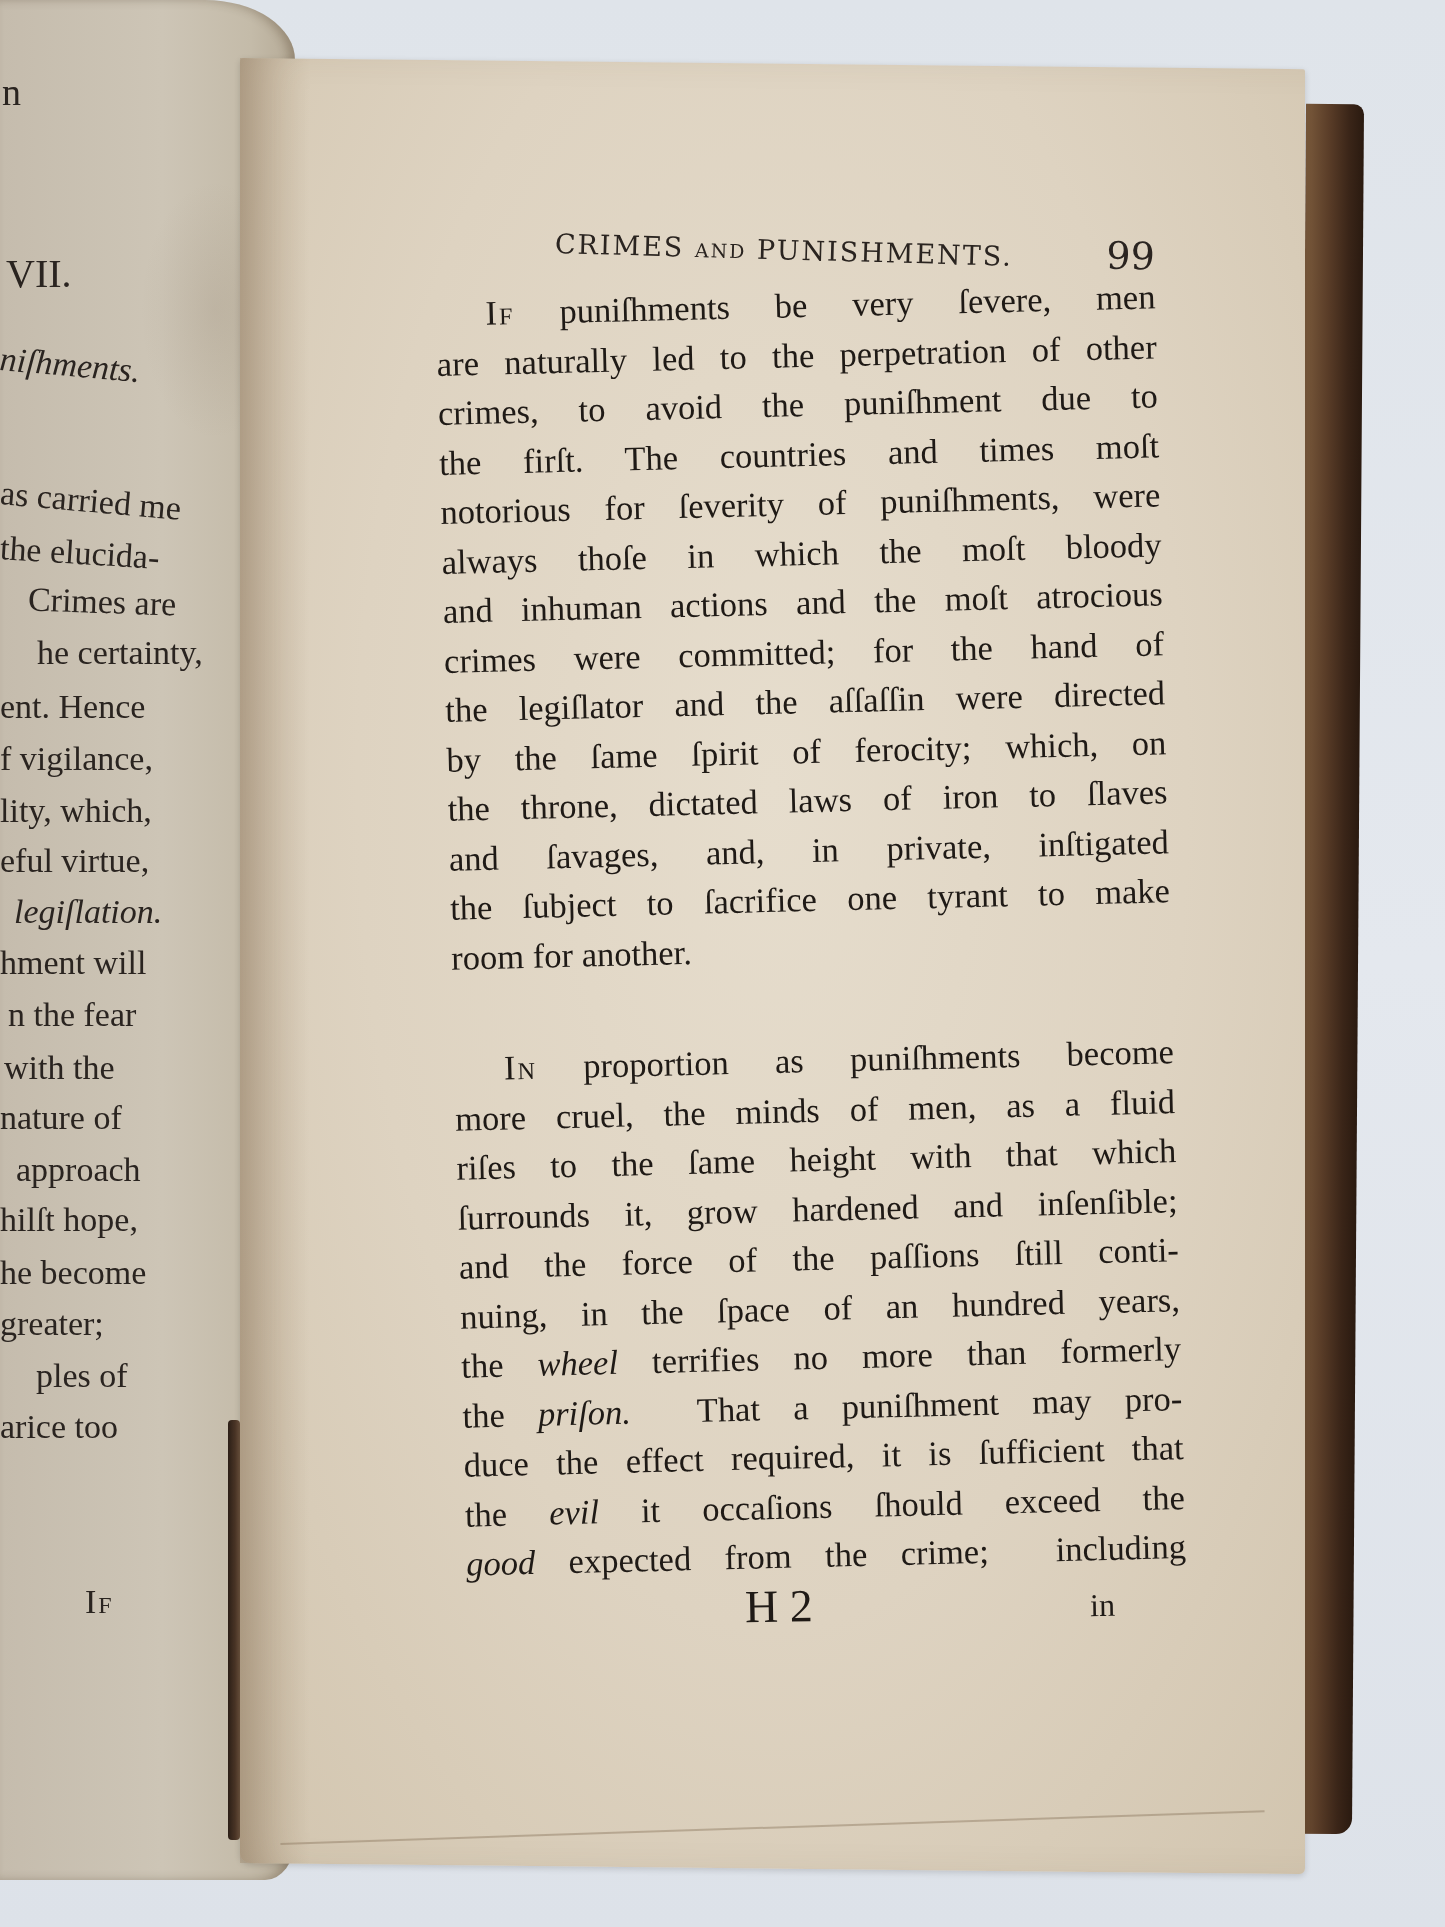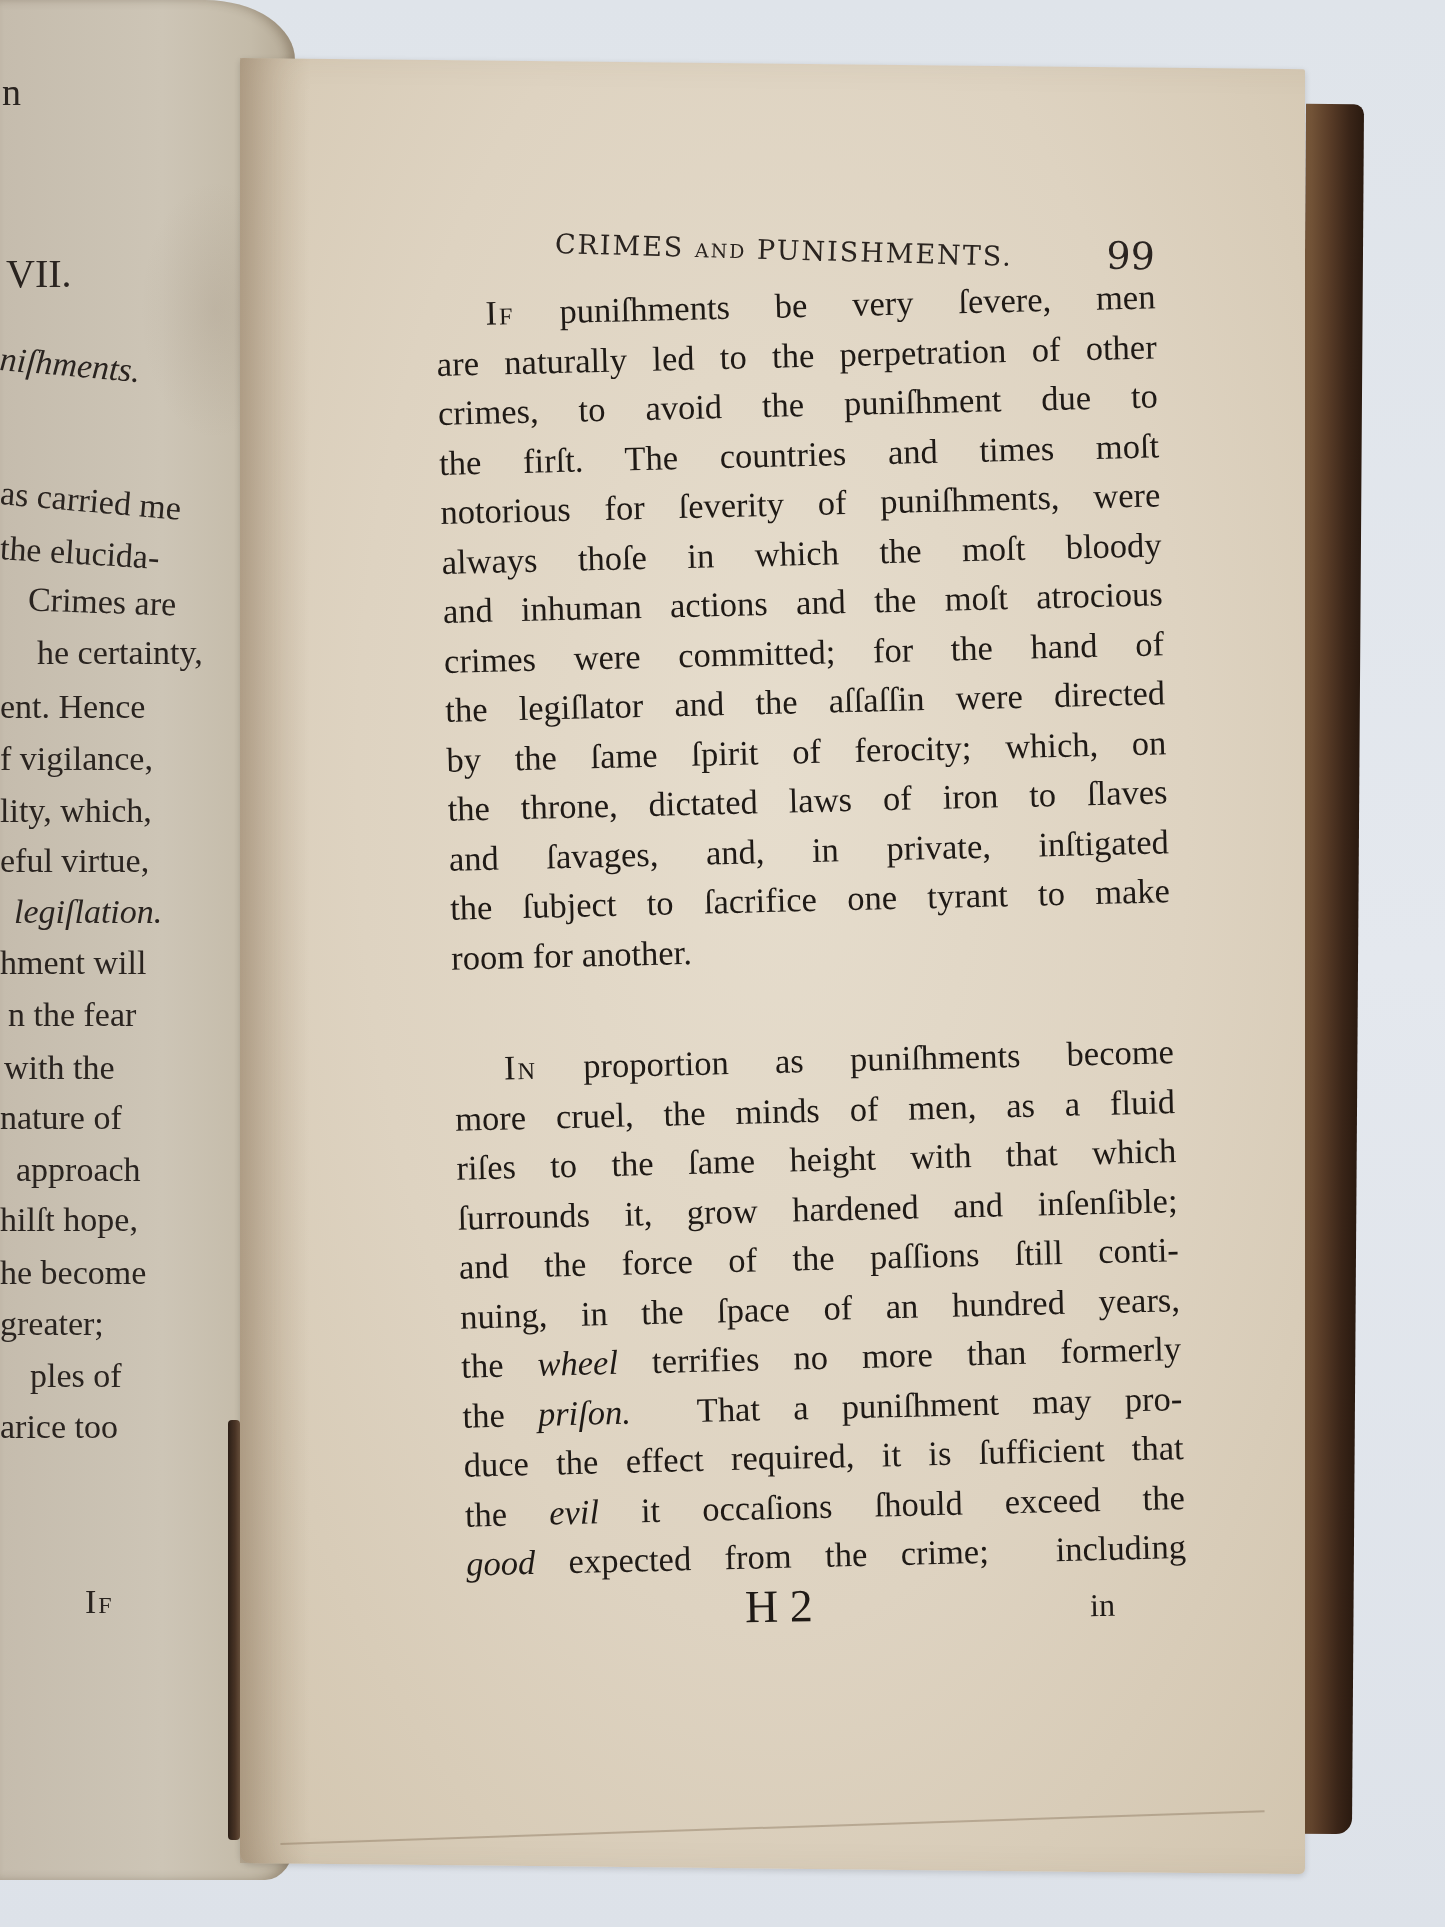--- a/index.html
+++ b/index.html
@@ -119,21 +119,21 @@
         <span class="left-line" style="top: 842px; left: 0px;">eful  virtue,</span>
         <span class="left-line italic" style="top: 893px; left: 14px;">legiſlation.</span>
         <span class="left-line" style="top: 944px; left: 0px;">hment will</span>
         <span class="left-line" style="top: 996px; left: 0px; padding-left: 8px;">n the fear</span>
         <span class="left-line" style="top: 1049px; left: 4px;">with  the</span>
         <span class="left-line" style="top: 1099px; left: 0px;">nature of</span>
         <span class="left-line" style="top: 1151px; left: 16px;">approach</span>
         <span class="left-line" style="top: 1201px; left: 0px;">hilſt hope,</span>
         <span class="left-line" style="top: 1254px; left: 0px;">he  become</span>
         <span class="left-line" style="top: 1305px; left: 0px;">greater;</span>
-        <span class="left-line" style="top: 1357px; left: 0px; padding-left: 30px;">ples  of</span>
+        <span class="left-line" style="top: 1357px; left: 6px; padding-left: 30px;">ples  of</span>
         <span class="left-line" style="top: 1408px; left: 0px;">arice  too</span>
       </div>
 
     <span class="left-line" style="left:85px; top:1583px; font-variant:small-caps; letter-spacing:2px;">If</span>
   </div>
 
   <div class="gutter"></div>
 
   <div class="binding"></div>
 

